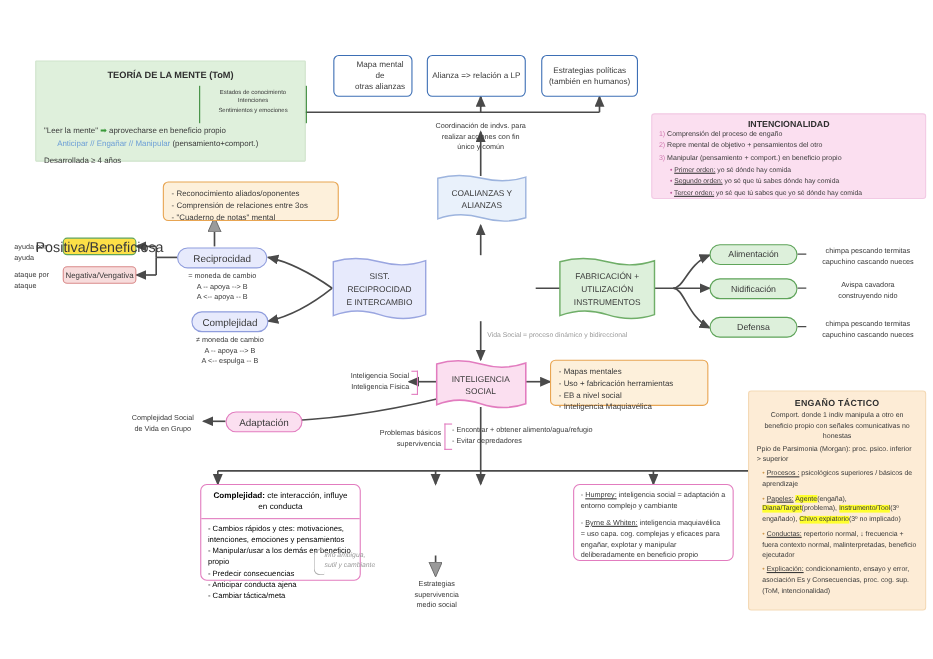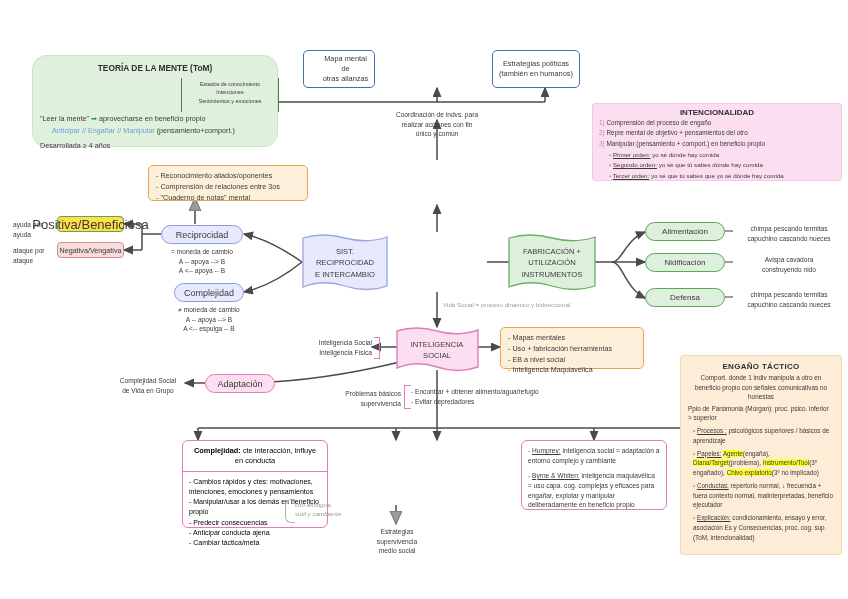--- a/index.html
+++ b/index.html
@@ -5,21 +5,21 @@
   html,body{margin:0;padding:0;background:#ffffff;}
   body{font-family:"Liberation Sans","DejaVu Sans",sans-serif;}
   #canvas{position:relative;width:848px;height:599px;overflow:hidden;background:#fff;}
   .node{position:absolute;box-sizing:border-box;}
   .txt{position:absolute;box-sizing:border-box;color:#3a3a3a;}
 
   
   .rbox{border:1.4px solid #3d6fb5;background:#fff;border-radius:5px;
         display:flex;align-items:center;justify-content:center;text-align:center;
         font-size:7.4px;color:#3a3a3a;line-height:1.35;padding:3px;}
-  .tom{background:#dff0dc;border:1px solid #cfe3cb;border-radius:14px;}
+  .tom{background:#dff0dc;border:1px solid #cfe3cb;border-radius:1px;}
   .intbox{background:#fbdff0;border:1px solid #f2c9e4;border-radius:3px;}
   .engbox{background:#fdecd6;border:1px solid #f4d9b5;border-radius:3px;}
   .orangebox{background:#fdf0db;border:1.4px solid #e8a552;border-radius:5px;
         font-size:7.2px;line-height:1.5;padding:5px 7px;color:#3a3a3a;}
   .pillg{background:#ddf0db;border:1.5px solid #5fa45a;border-radius:11px;
         display:flex;align-items:center;justify-content:center;font-size:8px;color:#3a3a3a;}
   .pillgr{background:#fde047;border:1.5px solid #5fa45a;border-radius:4px;
         display:flex;align-items:center;justify-content:center;font-size:13px;color:#3a3a3a;}
   .pillr{background:#f7dcdc;border:1.5px solid #d98a8a;border-radius:4px;
         display:flex;align-items:center;justify-content:center;font-size:7.2px;color:#3a3a3a;}
@@ -132,20 +132,21 @@
       <span style="color:#6d9fd6;">Engañar</span>
       <span style="color:#6d9fd6;">//</span>
       <span style="color:#6d9fd6;">Manipular</span>
       <span>(pensamiento+comport.)</span><br>
       <span style="display:inline-block;margin-top:4px;">Desarrollada ≥ 4 años</span>
     </div>
   </div>
 
   <div class="node rbox" style="left:303px;top:50px;width:72px;height:38px;white-space:pre-line;padding-left:16px;">Mapa mental de
 otras alianzas</div>
+  <div class="node rbox" style="left:388px;top:50px;width:90px;height:38px;white-space:pre-line;">Alianza =&gt; relación a LP</div>
   <div class="node rbox" style="left:492px;top:50px;width:88px;height:38px;white-space:pre-line;">Estrategias políticas
 (también en humanos)</div>
 
   <div class="txt smallc" style="left:370px;top:110px;width:134px;white-space:pre-line;">Coordinación de indvs. para
 realizar acciones con fin
 único y común</div>
 
   <div class="node intbox" style="left:592px;top:103px;width:250px;height:78px;padding:4px 6px;">
     <div style="font-size:8px;font-weight:bold;text-align:center;color:#2f2f2f;">INTENCIONALIDAD</div>
     <div style="font-size:6.4px;line-height:1.6;color:#3a3a3a;margin-top:1px;">
@@ -174,20 +175,27 @@
         <span>yo sé que tú sabes dónde hay comida</span>
       </div>
       <div>
         <span style="color:#c060a0;">•</span>
         <u>Tercer orden:</u>
         <span>yo sé que tú sabes que yo sé dónde hay comida</span>
       </div>
     </div>
   </div>
 
+  <div class="node banner" style="left:395px;top:157px;width:86px;height:48px;">
+    <svg width="86" height="48" style="position:absolute;left:0;top:0;">
+      <path d="M3,5 Q22,0 43,5 Q64,10 83,4 L83,41 Q64,47 43,41 Q22,35 3,42 Z" fill="#e9f1fb" stroke="#9db4de" stroke-width="1.3"></path>
+    </svg>
+    <div class="lbl" style="font-size:7.6px;white-space:pre-line;color:#3a3a3a;">COALIANZAS Y
+ALIANZAS</div>
+  </div>
 
   <div class="node banner" style="left:300px;top:232px;width:90px;height:62px;">
     <svg width="90" height="62" style="position:absolute;left:0;top:0;">
       <path d="M3,6 Q23,0 45,6 Q67,12 87,5 L87,54 Q67,61 45,54 Q23,47 3,55 Z" fill="#e7eafc" stroke="#9aa6e0" stroke-width="1.3"></path>
     </svg>
     <div class="lbl" style="font-size:7.6px;white-space:pre-line;color:#3a3a3a;">SIST.
 RECIPROCIDAD
 E INTERCAMBIO</div>
   </div>
 

